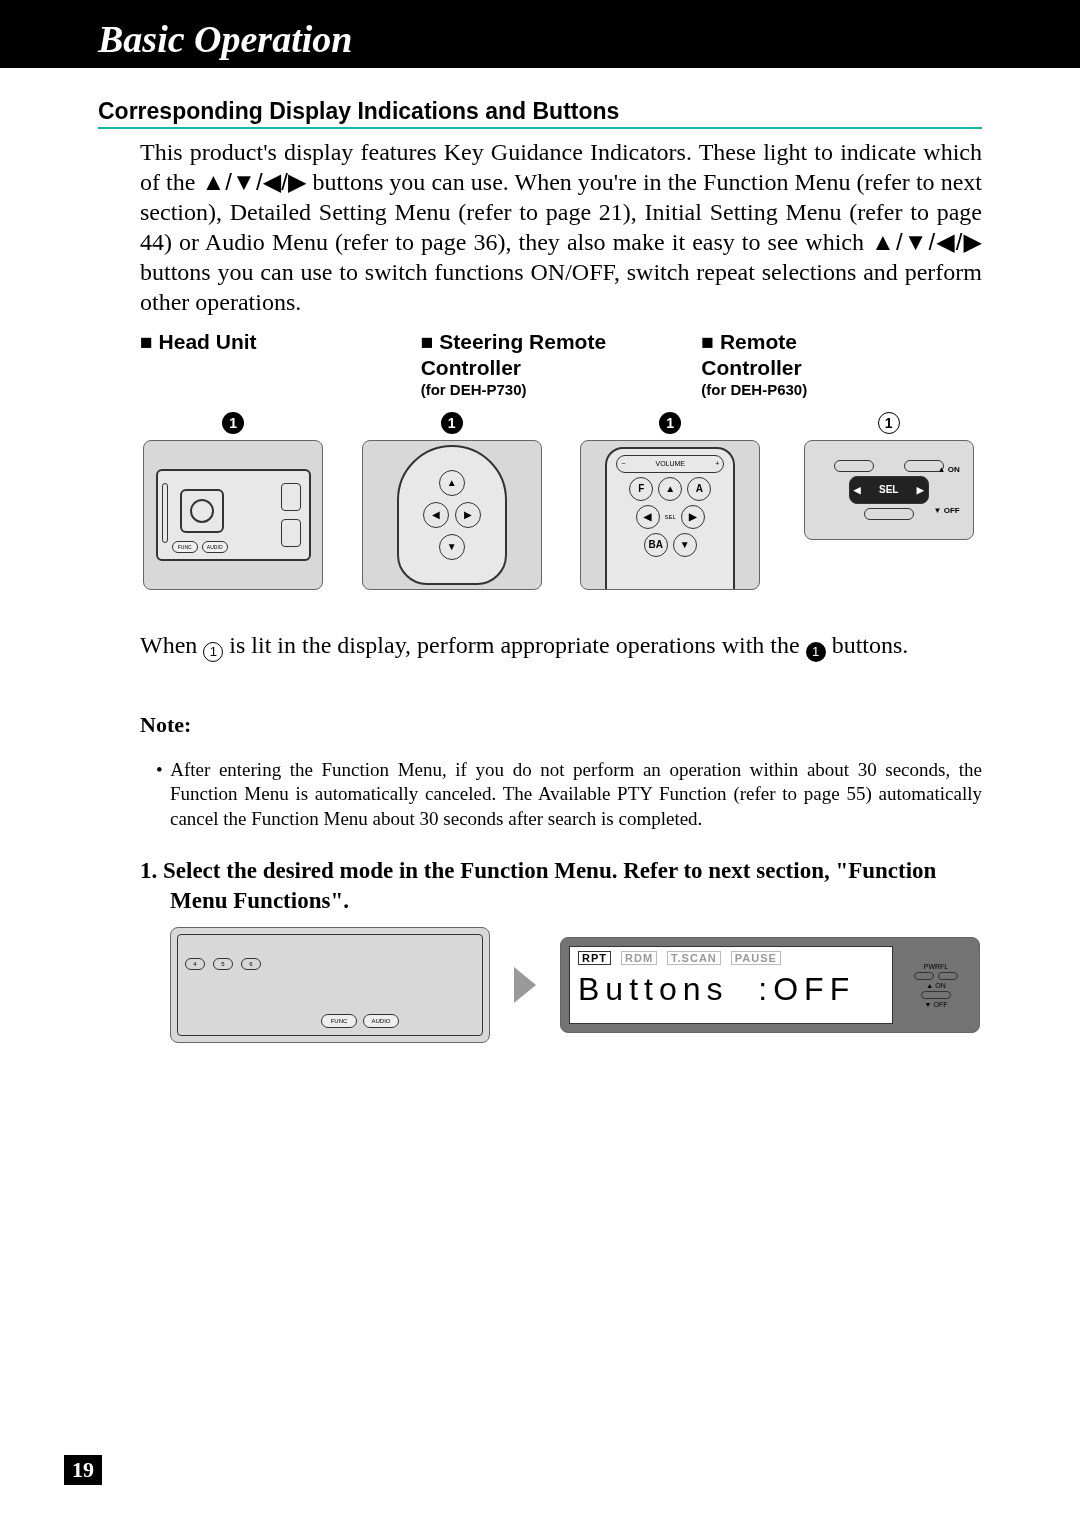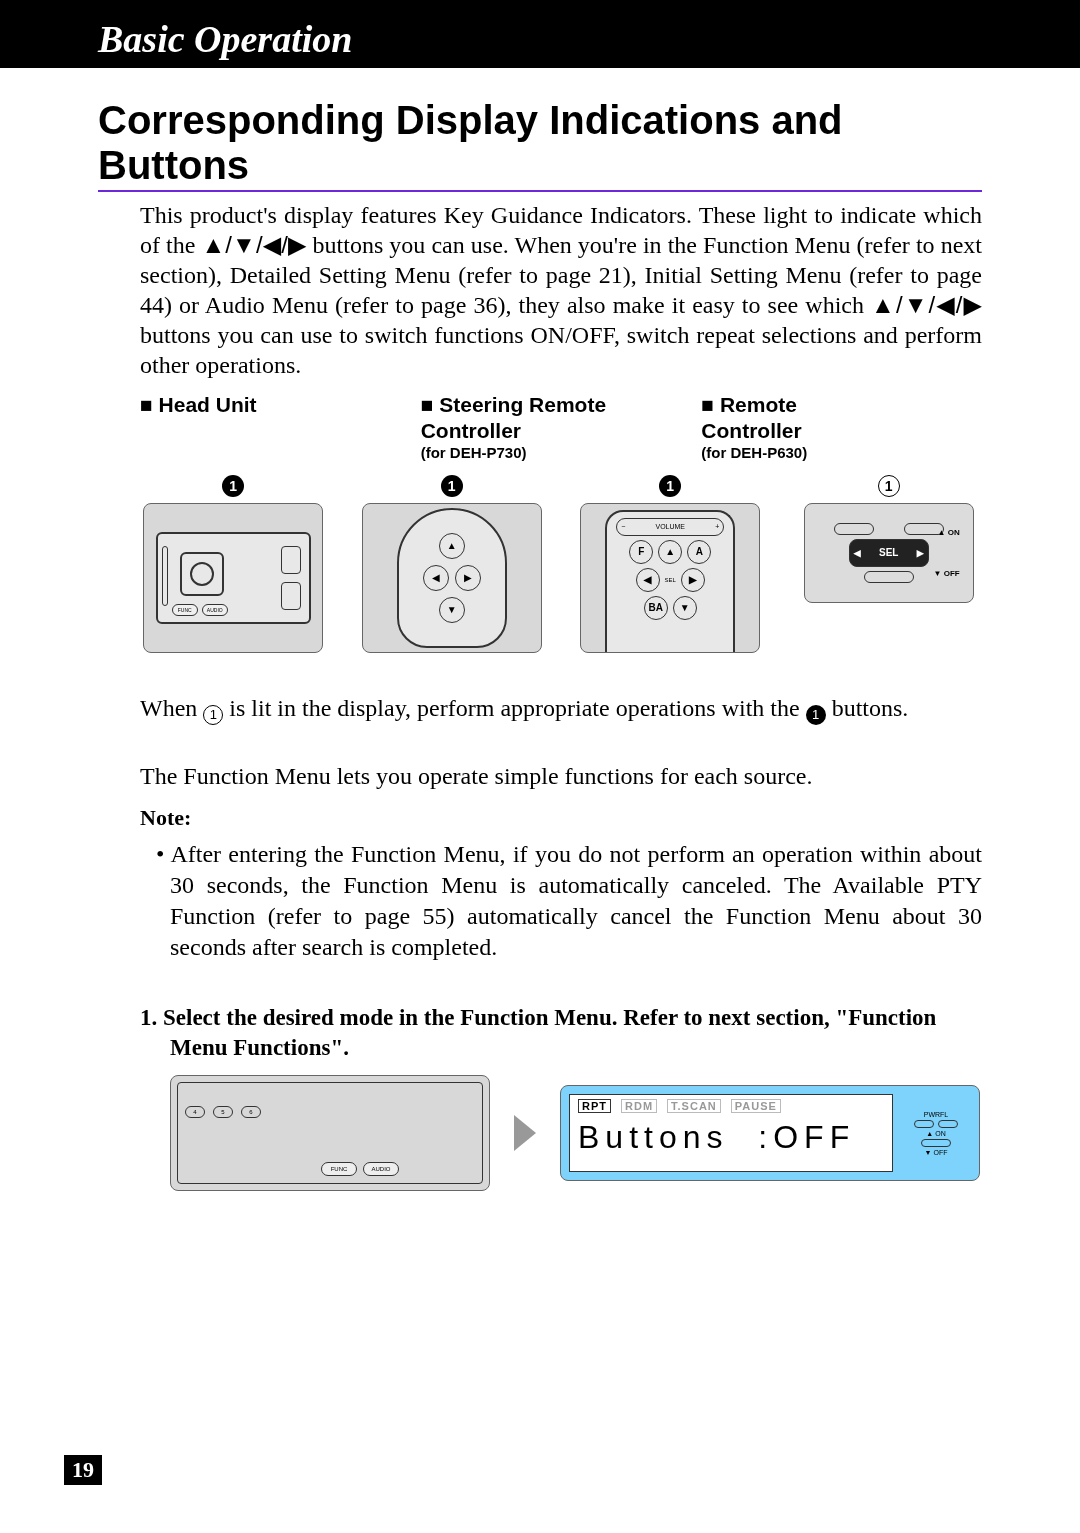--- a/index.html
+++ b/index.html
@@ -16,22 +16,22 @@
     width: 100%; height: 58px; background: #000;
     display: flex; align-items: center; padding-left: 98px;
   }
   .title-bar h1 {
     color: #fff; font-style: italic; font-weight: bold;
     font-family: "Times New Roman", serif; font-size: 38px;
   }
   .content { padding: 30px 98px 0 98px; }
   .section-heading {
     font-family: Arial, Helvetica, sans-serif;
-    font-weight: bold; font-size: 40px;
-    border-bottom: 2px solid #6d28d9; padding-bottom: 2px;
+    font-weight: bold; font-size: 23px;
+    border-bottom: 2px solid #14b8a6; padding-bottom: 2px;
     margin-bottom: 8px;
   }
   .body-text {
     font-size: 24px; line-height: 1.25;
     text-align: justify; padding-left: 42px;
   }
   .columns {
     display: flex; gap: 0; padding-left: 42px; margin-top: 12px;
   }
   .col { flex: 1; }
@@ -94,45 +94,45 @@
   .inline-badge {
     display: inline-flex; width: 20px; height: 20px; border-radius: 50%;
     background: #000; color: #fff; align-items: center; justify-content: center;
     font-size: 13px; font-family: Arial; vertical-align: -3px;
   }
   .inline-badge.hollow { background:#fff; color:#000; border:1.5px solid #000; }
 
   .section-spacer { height: 36px; }
   .note-line { font-weight: bold; font-size: 22px; padding-left: 42px; margin-top: 14px; }
   .bullet {
-    font-size: 24px; line-height: 1.3; padding-left: 72px; text-indent: -14px;
-    margin-top: 8px; text-align: justify;
+    font-size: 19px; line-height: 1.3; padding-left: 72px; text-indent: -14px;
+    margin-top: 20px; text-align: justify;
   }
   .step {
     font-size: 23px; font-weight: bold; line-height: 1.3;
-    padding-left: 72px; text-indent: -30px; margin-top: 40px;
+    padding-left: 72px; text-indent: -30px; margin-top: 24px;
   }
   .fig-row {
     display:flex; align-items:center; padding-left: 72px; margin-top: 12px; gap: 24px;
   }
   .fig-left {
     width: 320px; height: 116px; border:1.5px solid #666; border-radius:8px; background:#d8d8d8;
     position: relative; overflow:hidden;
   }
   .fig-left-inner { position:absolute; inset:6px; border:1.5px solid #333; border-radius:4px; }
   .fig-num-row { position:absolute; left:14px; top:30px; display:flex; gap:8px; }
   .mini-pill { width:20px; height:12px; border:1px solid #333; border-radius:6px; font-size:6px; display:flex; align-items:center; justify-content:center; font-family:Arial; }
   .fig-func-row { position:absolute; left:150px; bottom:14px; display:flex; gap:6px; }
   .mini-func { width:36px; height:14px; border:1.5px solid #333; border-radius:7px; font-size:6px; display:flex; align-items:center; justify-content:center; font-family:Arial; background:#eee; }
   .tri {
     width: 0; height: 0; border-top: 18px solid transparent;
     border-bottom: 18px solid transparent; border-left: 22px solid #999;
   }
   .fig-right {
-    width: 420px; height: 96px; border:1.5px solid #666; border-radius:8px; background:#7dd3fc;
+    width: 420px; height: 96px; border:1.5px solid #666; border-radius:8px; background:#737373;
     display:flex; align-items:stretch; padding:8px; gap:8px;
   }
   .lcd {
     flex:1; border:1.5px solid #333; background:#fff; position:relative; padding:4px 8px;
     font-family: Arial, sans-serif;
   }
   .lcd-top { display:flex; gap:10px; font-size:11px; font-weight:bold; }
   .lcd-top span { border:1px solid #333; padding:0 3px; letter-spacing:1px; }
   .lcd-top .dim { color:#999; border-color:#bbb; }
   .lcd-main { font-size: 32px; letter-spacing: 6px; margin-top: 6px; font-family: "Arial Narrow", Arial; }
@@ -257,21 +257,20 @@
       </div>
     </div>
   </div>
 
   <p class="body-text" style="margin-top:40px;">
     <span>When </span><span class="inline-badge hollow">1</span><span> is lit in the display, perform appropriate operations with the </span><span class="inline-badge">1</span><span> buttons.</span>
   </p>
 
   <div class="section-spacer"></div>
 
-  <p class="body-text">The Function Menu lets you operate simple functions for each source.</p>
   <p class="note-line">Note:</p>
   <p class="bullet">• <span>After entering the Function Menu, if you do not perform an operation within about 30 seconds, the Function Menu is automatically canceled. The Available PTY Function (refer to page 55) automatically cancel the Function Menu about 30 seconds after search is completed.</span></p>
 
   <p class="step">1.  Select the desired mode in the Function Menu. Refer to next section, "Function Menu Functions".</p>
 
   <div class="fig-row">
     <div class="fig-left">
       <div class="fig-left-inner"></div>
       <div class="fig-num-row">
         <div class="mini-pill">4</div>

